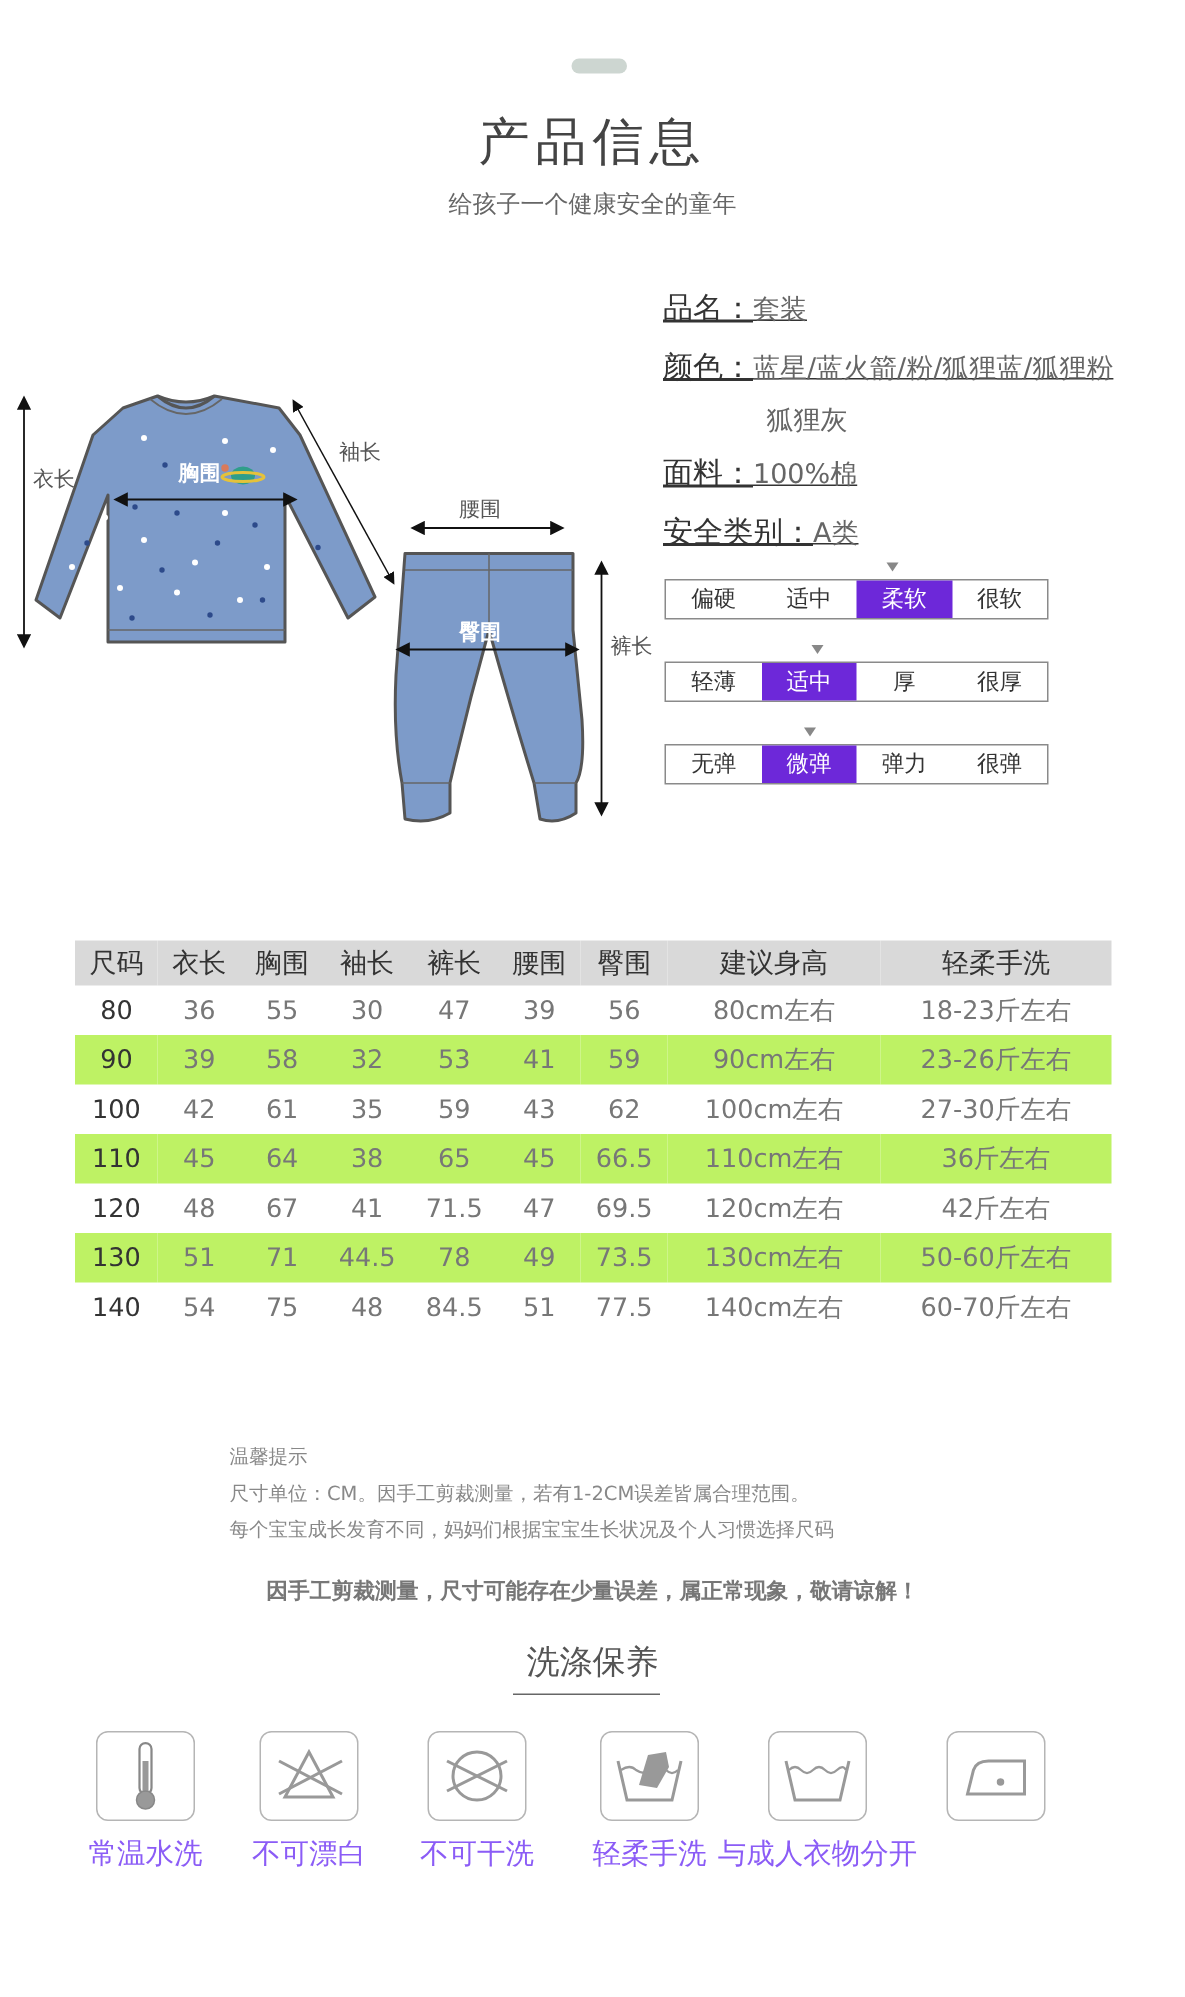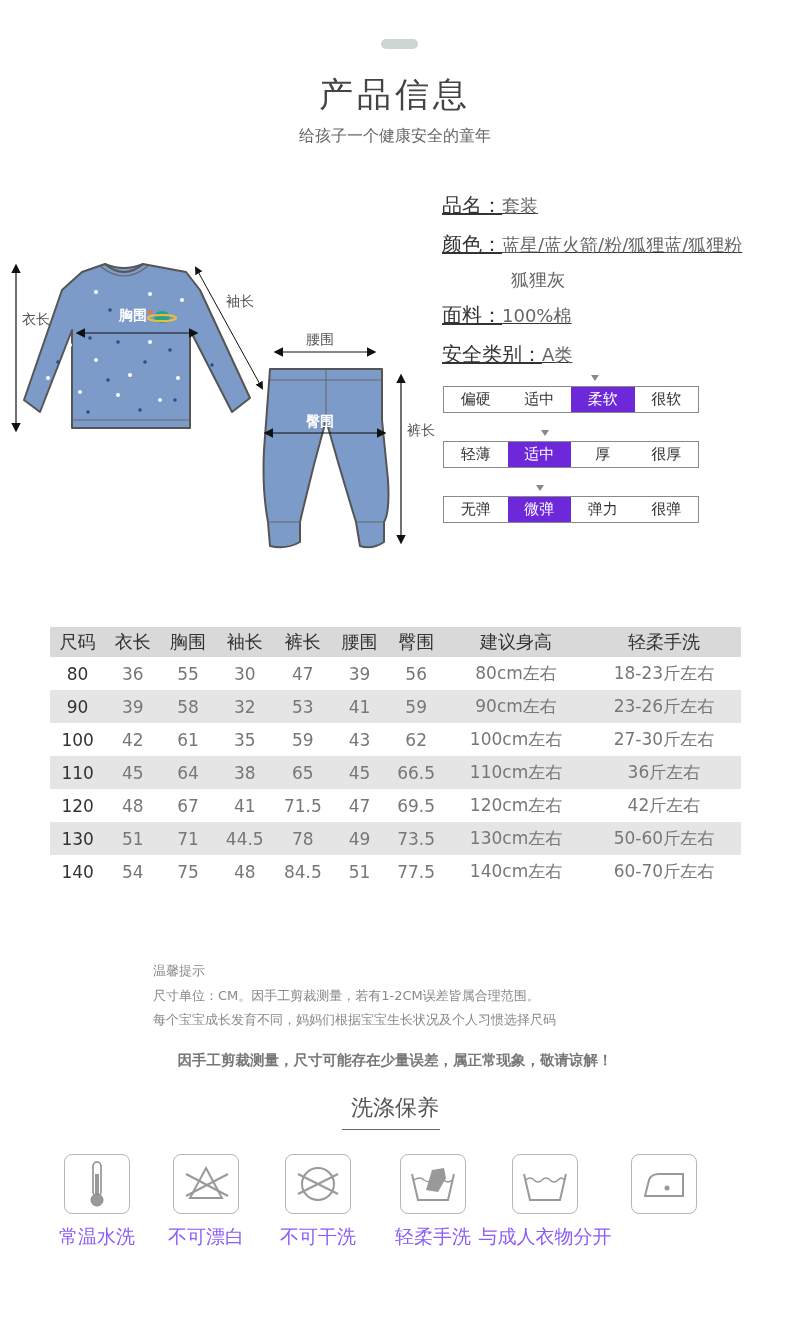--- a/index.html
+++ b/index.html
@@ -19,21 +19,21 @@
   .scale .opt.sel { background: #6d28d9; color: #fff; }
   .marker { width: 0; height: 0; border-left: 4px solid transparent; border-right: 4px solid transparent; border-top: 6px solid #888; }
 
   .dim-label { font-size: 14px; color: #555; }
   .on-cloth { color: #fff; font-size: 14px; font-weight: bold; }
 
   table.size { position: absolute; left: 50px; top: 627px; width: 691px; border-collapse: collapse; }
   table.size th { background: #d9d9d9; height: 30px; font-size: 18px; font-weight: normal; color: #333; text-align: center; }
   table.size td { height: 33px; font-size: 17px; color: #777; text-align: center; }
   table.size td.first { color: #333; }
-  table.size tr.alt td { background: #e5e5e5; }
+  table.size tr.alt td { background: #bef264; }
 
   .tips { left: 153px; font-size: 13px; color: #888; }
   .warn { left: 0; width: 790px; text-align: center; top: 1051px; font-size: 14.5px; color: #777; font-weight: bold; }
   .care-title { left: 0; width: 790px; text-align: center; top: 1093px; font-size: 22px; color: #555; }
   .care-line { left: 342px; top: 1129px; width: 98px; height: 1px; background: #666; }
 
   .care-item { width: 140px; text-align: center; }
   .care-box { width: 66px; height: 60px; border: 1px solid #b5b5b5; border-radius: 8px; margin: 0 auto; display: flex; align-items: center; justify-content: center; }
   .care-label { margin-top: 12px; font-size: 19px; color: #8b5cf6; line-height: 20px; }
 </style>

